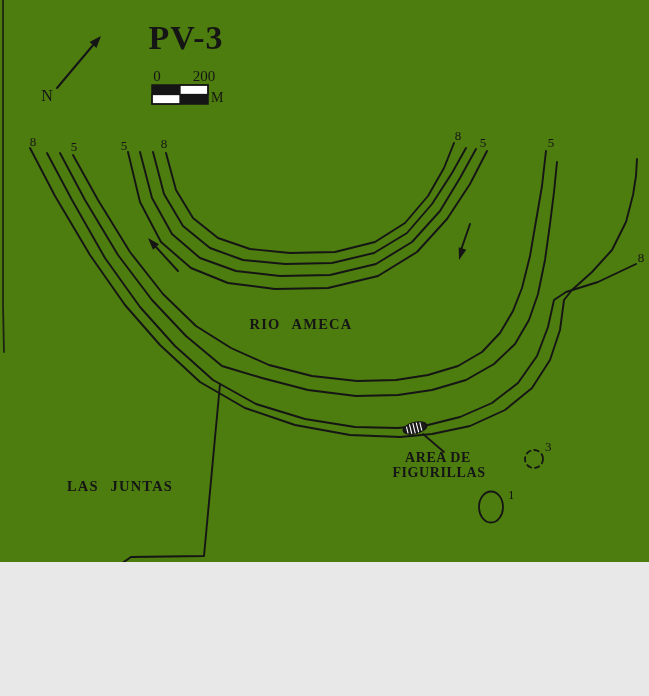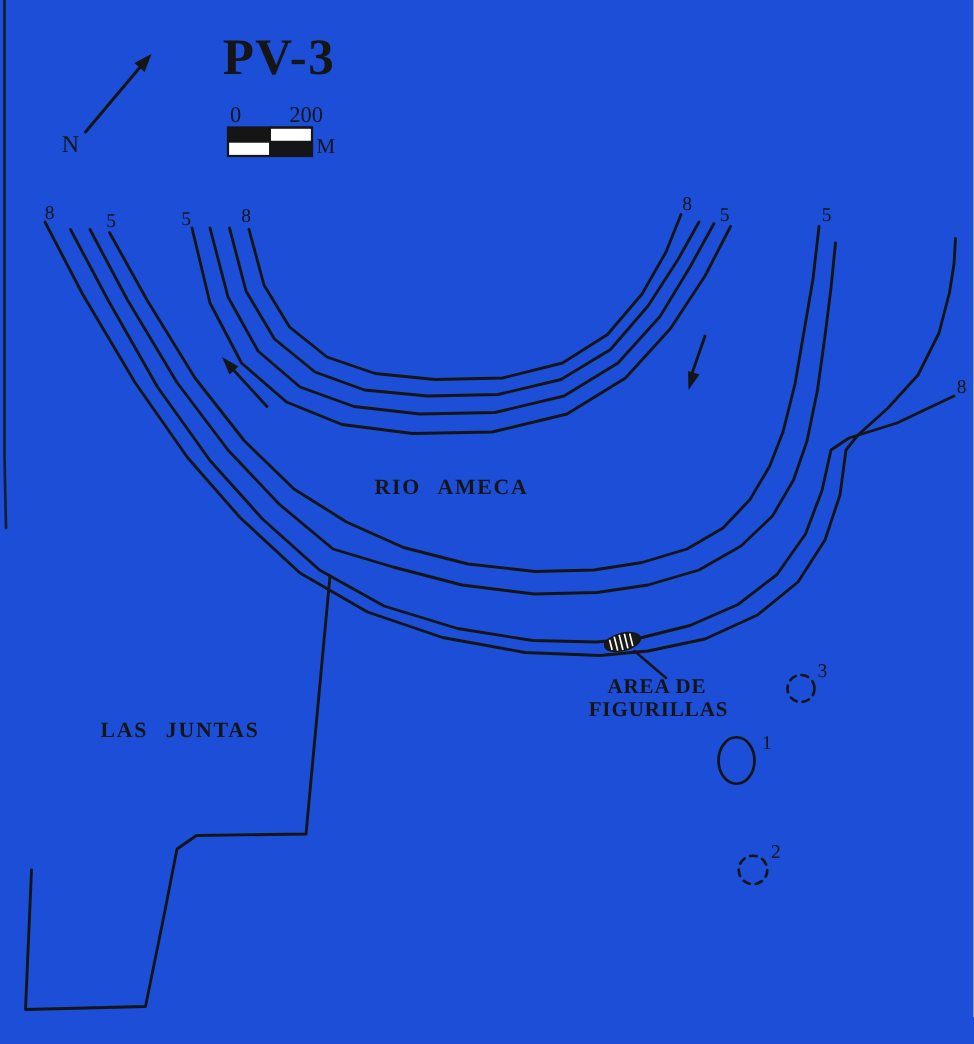--- a/index.html
+++ b/index.html
@@ -1,19 +1,19 @@
 <!DOCTYPE html>
 <html><head>
 <meta charset="utf-8">
 <style>
   html, body { margin: 0; padding: 0; background: #e8e8e8; }
   .page {
     position: relative;
-    width: 649px; height: 696px;
-    background: #1d4ed8;
+    width: 649px; height: 562px;
+    background: #4d7c0f;
     overflow: hidden;
     font-family: "Liberation Serif", "DejaVu Serif", serif;
   }
   svg { display: block; }
   .ink { stroke: #151515; fill: none; stroke-linecap: round; stroke-linejoin: round; }
   text { fill: #151515; font-family: "Liberation Serif", "DejaVu Serif", serif; }
   .map-title { font-size: 34px; font-weight: bold; letter-spacing: 1px; }
   .place-label { font-size: 14.5px; font-weight: bold; letter-spacing: 1.2px; word-spacing: 7px; }
   .area-label { font-size: 14px; font-weight: bold; letter-spacing: 0.6px; }
   .contour-num { font-size: 13px; }

